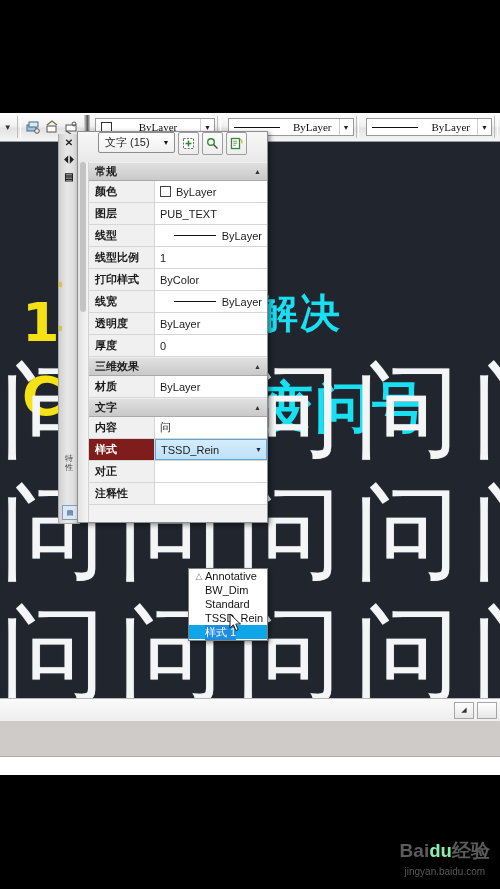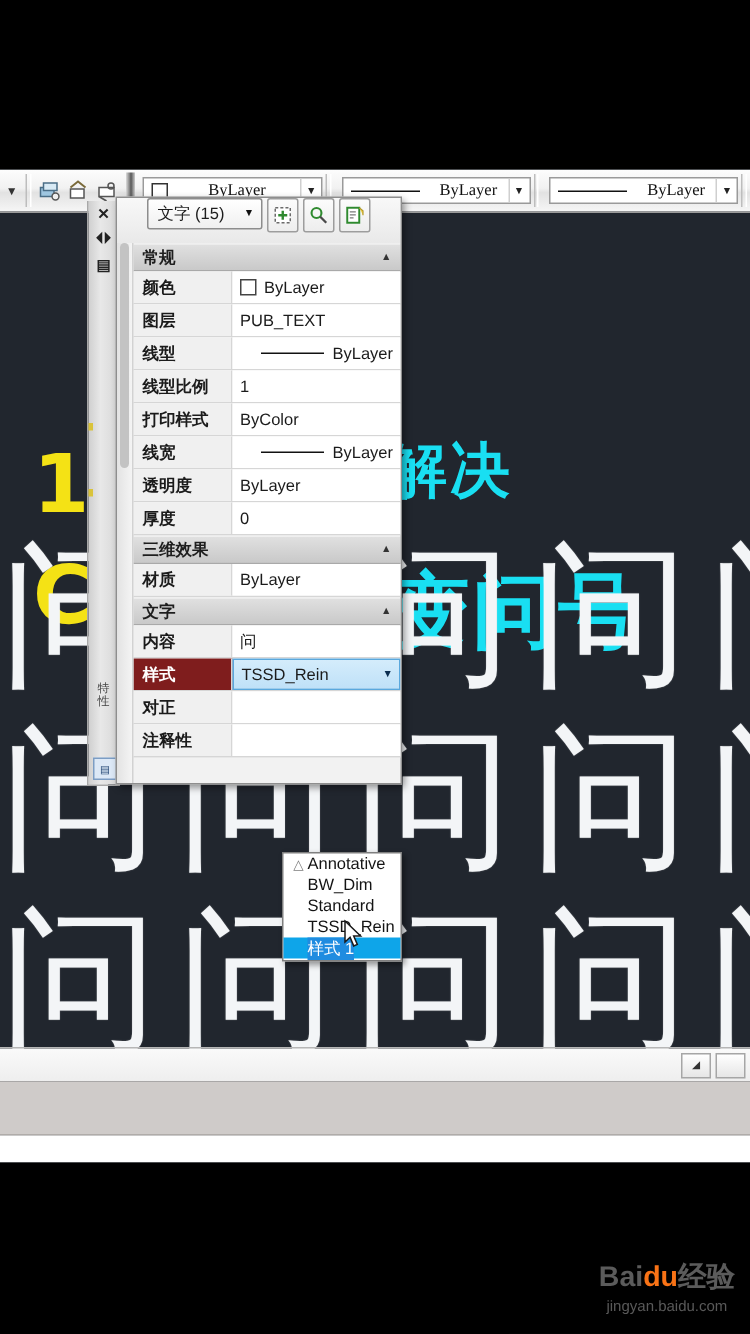--- a/index.html
+++ b/index.html
@@ -124,21 +124,21 @@
            padding-left:4px;box-sizing:border-box;}
   .dd-item .dd-ico{width:12px;font-size:9px;color:#7d7d7d;text-align:center;flex:none;}
   .dd-item.hl{background:#0ea5e9;color:#fff;}
   .dd-item.hl .dd-txt{background:#1f8ce0;}
 
   #cursor{position:absolute;left:229px;top:500px;width:14px;height:20px;z-index:60;}
 
   
   #wm{position:absolute;right:10px;bottom:12px;text-align:center;z-index:70;}
   #wm-main{font-size:19px;font-weight:bold;color:#5b5b5b;letter-spacing:0px;}
-  #wm-main .paw{color:#f97316;}
+  #wm-main .paw{color:#86efac;font-family:Liberation Mono, monospace;}
   #wm-sub{font-size:10px;color:#595959;margin-top:2px;}
 </style>
 </head>
 <body>
 
 <div id="root">
 
   <div class="letterbox" id="lb-top"></div>
   <div class="letterbox" id="lb-bottom"></div>
 

